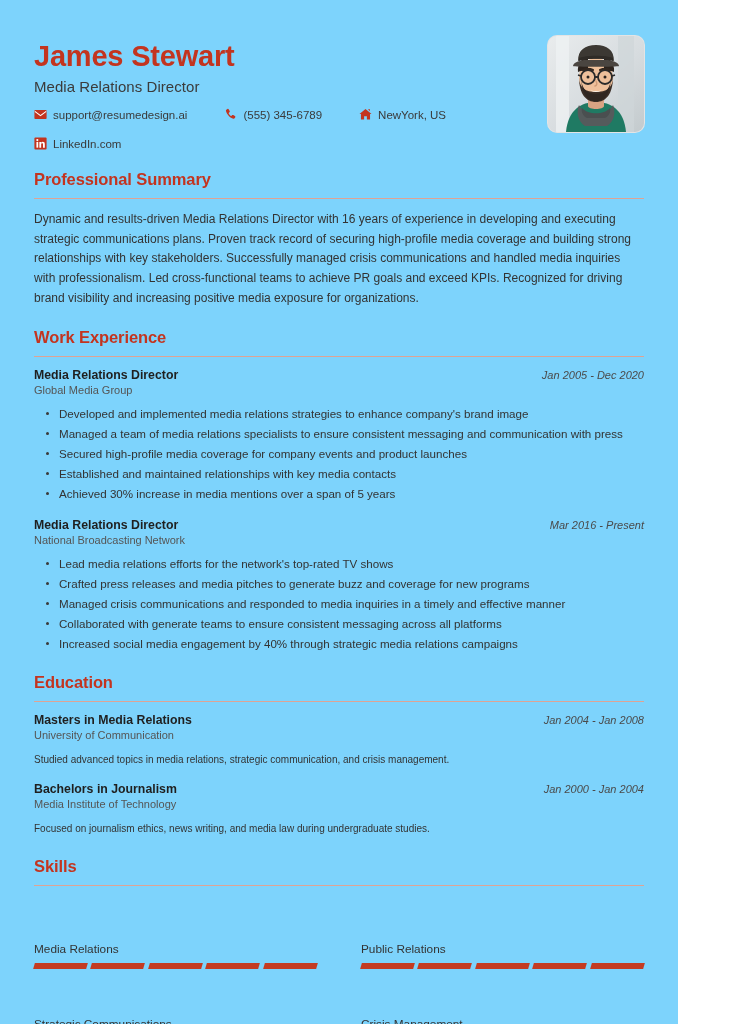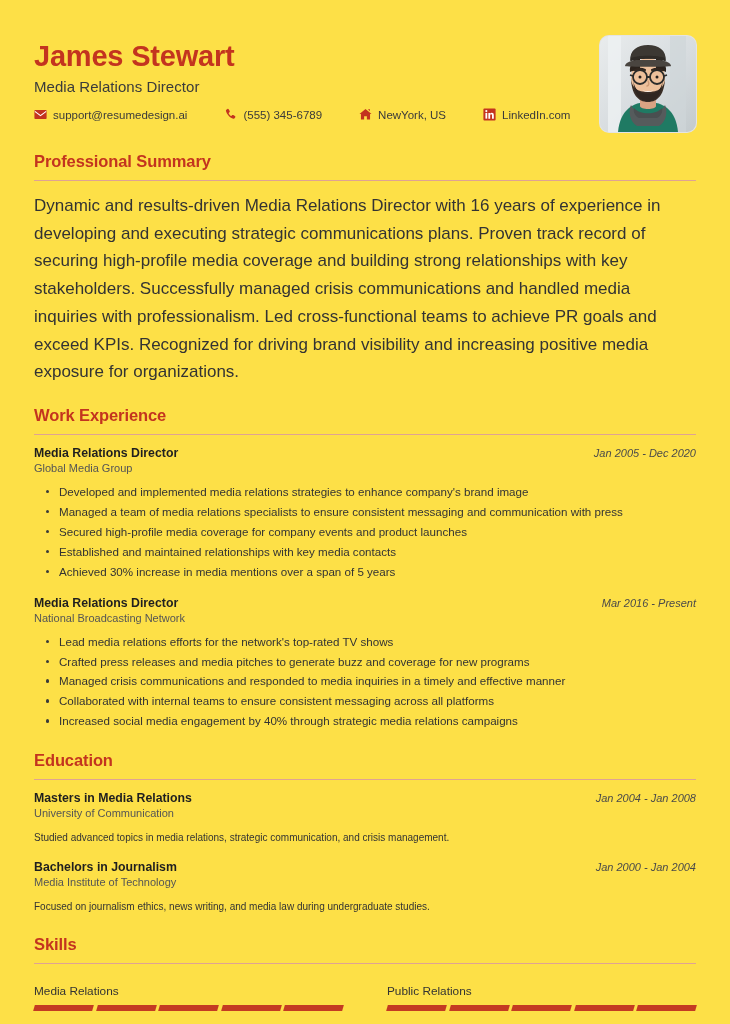--- a/index.html
+++ b/index.html
@@ -8,24 +8,24 @@
     width: 730px;
     height: 1024px;
     background: #ffffff;
     font-family: "Liberation Sans", sans-serif;
     color: #333333;
     overflow: hidden;
   }
 
   .page {
     position: relative;
-    width: 730px;
+    width: 678px;
     height: 1024px;
     padding: 36px 34px 0 34px;
-    background: #fde047;
+    background: #7dd3fc;
   }
 
   
   .header {
     display: flex;
     align-items: flex-start;
     justify-content: space-between;
     margin-bottom: 10px;
   }
   .header-left { flex: 1 1 auto; padding-top: 4px; }
@@ -93,21 +93,21 @@
     letter-spacing: -0.1px;
   }
   .section-rule {
     height: 1px;
     background: #dfa393;
     margin-top: 9px;
     margin-bottom: 11px;
   }
 
   .summary-text {
-    font-size: 17px;
+    font-size: 12px;
     line-height: 1.63;
     color: #333333;
     text-align: left;
   }
 
   
   .entry { margin-bottom: 4px; }
   .entry + .entry { margin-top: 14px; }
 
   .entry-head {
@@ -170,20 +170,21 @@
     row-gap: 0;
   }
   .skill {
     padding-top: 9px;
     padding-bottom: 3px;
   }
   .skill-name {
     font-size: 11.8px;
     color: #333333;
     margin-bottom: 7px;
+    margin-top: 36px;
   }
   .skill-bar {
     display: flex;
     gap: 4px;
     height: 6px;
   }
   .seg {
     flex: 1 1 0;
     height: 6px;
     background: #d0d0d0;
@@ -325,21 +326,21 @@
     <div class="entry">
       <div class="entry-head">
         <span class="entry-role">Media Relations Director</span>
         <span class="entry-date">Mar 2016 - Present</span>
       </div>
       <div class="entry-org">National Broadcasting Network</div>
       <ul class="bullets">
         <li>Lead media relations efforts for the network's top-rated TV shows</li>
         <li>Crafted press releases and media pitches to generate buzz and coverage for new programs</li>
         <li>Managed crisis communications and responded to media inquiries in a timely and effective manner</li>
-        <li>Collaborated with internal teams to ensure consistent messaging across all platforms</li>
+        <li>Collaborated with generate teams to ensure consistent messaging across all platforms</li>
         <li>Increased social media engagement by 40% through strategic media relations campaigns</li>
       </ul>
     </div>
   </div>
 
   <div class="section">
     <div class="section-title">Education</div>
     <div class="section-rule"></div>
 
     <div class="entry">

